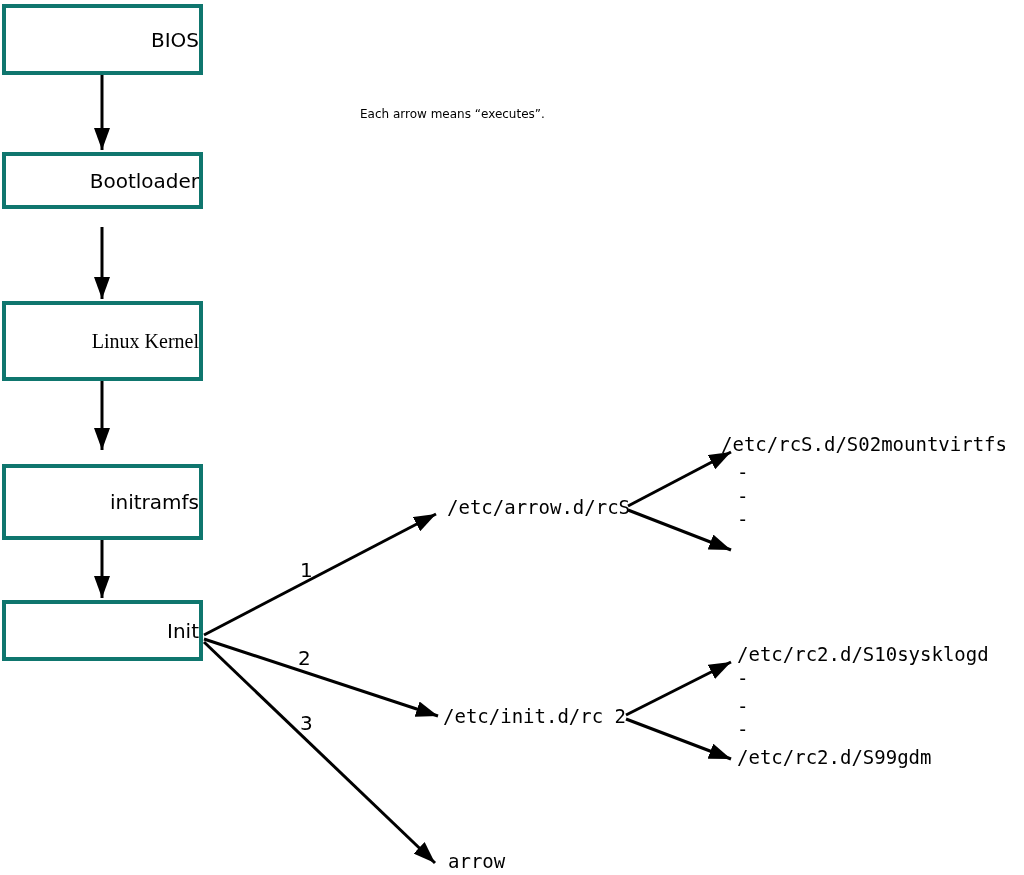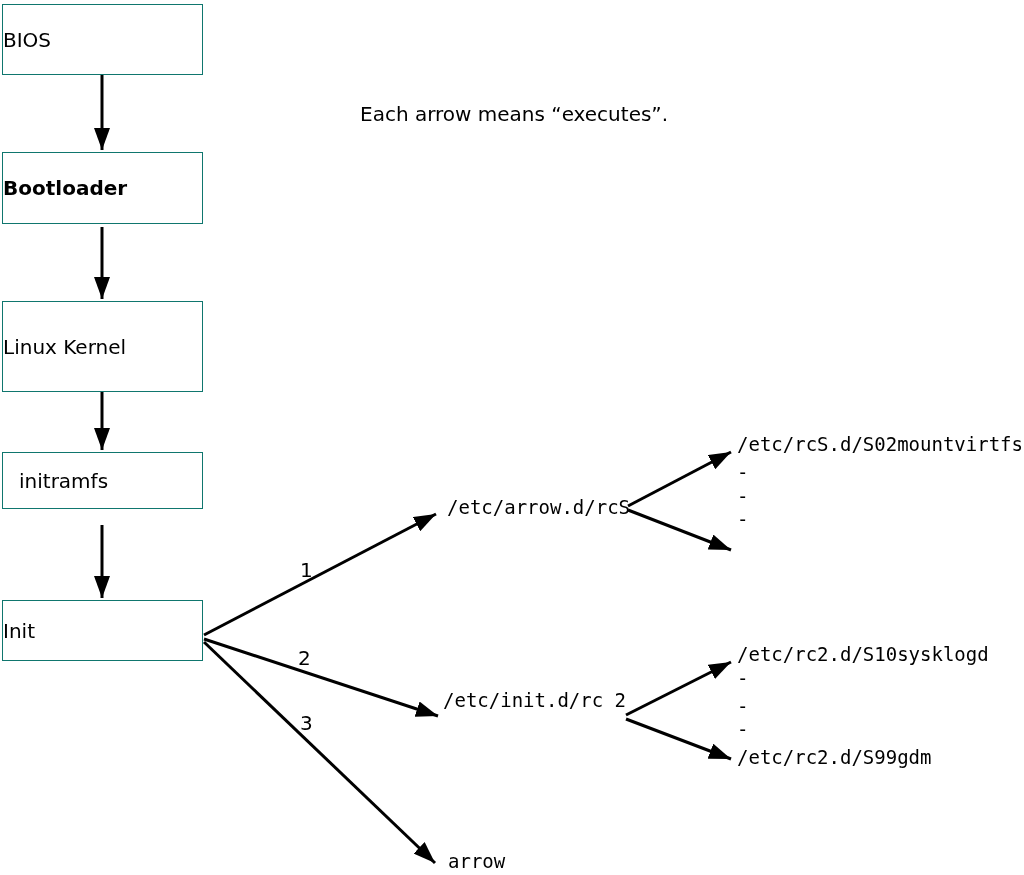--- a/index.html
+++ b/index.html
@@ -10,33 +10,33 @@
     background: #ffffff;
     overflow: hidden;
     font-family: "DejaVu Sans", sans-serif;
     color: #000000;
   }
   .node {
     position: absolute;
     left: 2px;
     width: 201px;
     box-sizing: border-box;
-    border: 1px solid #0f766e;
+    border: 4px solid #0f766e;
     background: #ffffff;
     display: flex;
     align-items: center;
-    justify-content: flex-start;
+    justify-content: flex-end;
     font-size: 20px;
     font-family: "DejaVu Sans", sans-serif;
   }
   .caption {
     position: absolute;
     left: 360px;
     top: 102px;
-    font-size: 20px;
+    font-size: 12px;
     line-height: 24px;
     font-family: "DejaVu Sans", sans-serif;
     white-space: pre;
   }
   .mono {
     position: absolute;
     font-family: "DejaVu Sans Mono", monospace;
     font-size: 19px;
     line-height: 22px;
     white-space: pre;
@@ -87,42 +87,42 @@
 
     <line class="arrow" x1="626" y1="715" x2="731" y2="662"></line>
     <line class="arrow" x1="626" y1="719" x2="731" y2="759"></line>
   </svg>
 
   <div class="caption">Each arrow means “executes”.</div>
 
   <div class="node" style="top:4px;   height:71px;">
     <span>BIOS</span>
   </div>
-  <div class="node" style="top:152px; height:72px;font-weight:bold;">
+  <div class="node" style="top:152px; height:57px;">
     <span>Bootloader</span>
   </div>
-  <div class="node" style="top:301px; height:91px;">
+  <div class="node" style="top:301px; height:80px;font-family:Liberation Serif, serif;">
     <span>Linux Kernel</span>
   </div>
-  <div class="node" style="top:452px; height:57px;padding-left:16px;">
+  <div class="node" style="top:464px; height:76px;padding-left:16px;">
     <span>initramfs</span>
   </div>
   <div class="node" style="top:600px; height:61px;">
     <span>Init</span>
   </div>
 
   <div class="num" style="left:300px; top:559px;">1</div>
   <div class="num" style="left:298px; top:647px;">2</div>
   <div class="num" style="left:300px; top:712px;">3</div>
 
   <div class="mono" style="left:447px; top:496px;">/etc/arrow.d/rcS</div>
-  <div class="mono" style="left:443px; top:689px;text-align:right;">/etc/init.d/rc 2</div>
+  <div class="mono" style="left:443px; top:705px;text-align:right;">/etc/init.d/rc 2</div>
   <div class="mono" style="left:448px; top:850px;">arrow</div>
 
-  <div class="mono" style="left:737px; top:433px;">/etc/rcS.d/S02mountvirtfs</div>
+  <div class="mono" style="left:721px; top:433px;">/etc/rcS.d/S02mountvirtfs</div>
   <div class="mono" style="left:737px; top:461px;">-</div>
   <div class="mono" style="left:737px; top:485px;">-</div>
   <div class="mono" style="left:737px; top:508px;">-</div>
 
   <div class="mono" style="left:737px; top:643px;">/etc/rc2.d/S10sysklogd</div>
   <div class="mono" style="left:737px; top:667px;">-</div>
   <div class="mono" style="left:737px; top:695px;">-</div>
   <div class="mono" style="left:737px; top:718px;">-</div>
   <div class="mono" style="left:737px; top:746px;">/etc/rc2.d/S99gdm</div>
 

